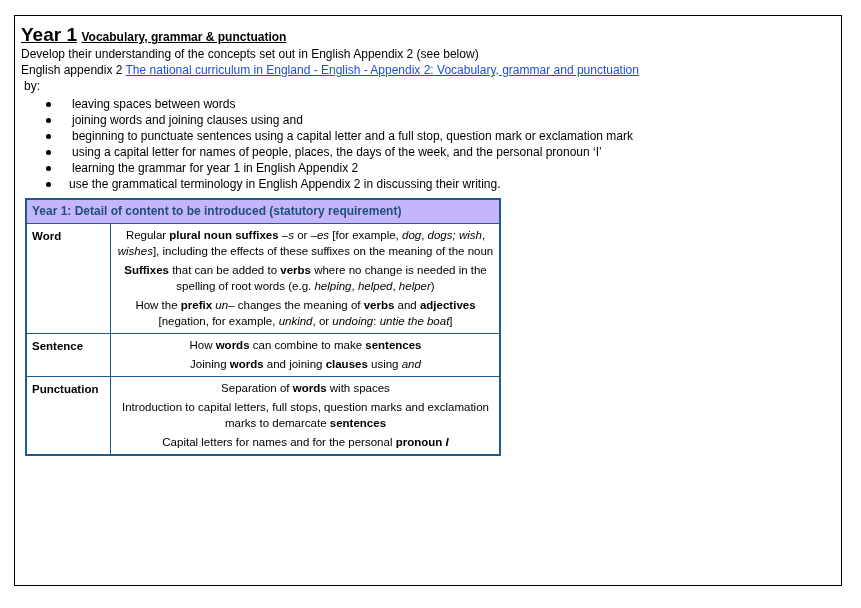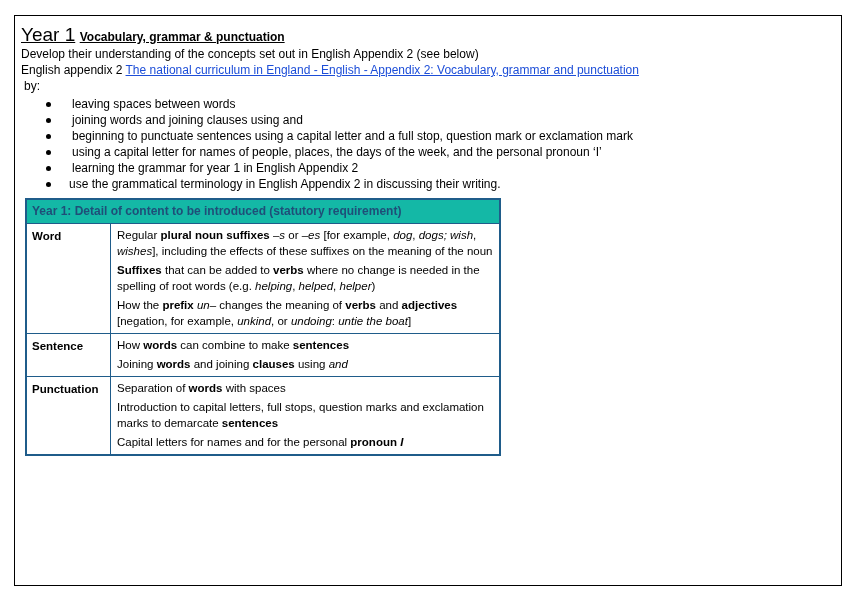--- a/index.html
+++ b/index.html
@@ -3,43 +3,43 @@
 <meta charset="utf-8">
 <style>
   html, body { margin: 0; padding: 0; background: #ffffff; }
   body { width: 861px; height: 608px; position: relative; overflow: hidden; }
   .frame {
     position: absolute; left: 14px; top: 15px; width: 828px; height: 571px;
     border: 1px solid #000; box-sizing: border-box;
   }
   .calibri { font-family: "Liberation Sans", "DejaVu Sans", sans-serif; }
   .title-row { position: absolute; left: 21px; top: 24px; white-space: nowrap; color: #000; }
-  .title-main { font-size: 19px; font-weight: normal; text-decoration: underline; }
+  .title-main { font-size: 19px; font-weight: bold; text-decoration: underline; }
   .title-sub { font-size: 12px; font-weight: bold; text-decoration: underline; margin-left: 0; }
   .line { position: absolute; font-size: 12px; color: #000; white-space: nowrap; }
   .link { color: #1d4ed8; text-decoration: underline; cursor: pointer; }
   .bullets { position: absolute; left: 22px; top: 96px; margin: 0; padding: 0; list-style: none; font-size: 12px; }
   .bullets li { position: relative; height: 16px; line-height: 16px; white-space: nowrap; }
   .bullets li .dot { position: absolute; left: 24px; top: 6px; width: 5px; height: 5px; border-radius: 50%; background: #000; }
   .bullets li .txt { position: absolute; left: 50px; }
   .bullets li.last .txt { left: 47px; }
 
   table.curr {
     position: absolute; left: 25px; top: 198px; width: 476px;
     border-collapse: collapse; border: 2px solid #1f5c8a;
     font-family: "Liberation Sans", "DejaVu Sans", sans-serif; font-size: 11.5px; color: #000;
   }
   table.curr td, table.curr th { border: 1px solid #1f5c8a; vertical-align: top; text-align: left; }
   table.curr th.head {
-    background: #14b8a6; color: #1f4e78; font-weight: bold; font-size: 12px;
+    background: #c4b5fd; color: #1f4e78; font-weight: bold; font-size: 12px;
     padding: 4px 6px 3px 5px; height: 16px;
   }
   td.cat { width: 73px; font-weight: bold; padding: 4px 5px; line-height: 16px; }
   td.det { padding: 2px 5px 2px 6px; }
-  td.det p { margin: 0; line-height: 16px; padding: 1px 0 2px; }
+  td.det p { margin: 0; line-height: 16px; padding: 1px 0 2px; text-align: center; }
   b { font-weight: bold; }
   i { font-style: italic; }
 </style>
 </head>
 <body>
 
 <div class="frame"></div>
 
 <div class="title-row calibri">
   <span class="title-main">Year 1</span>

